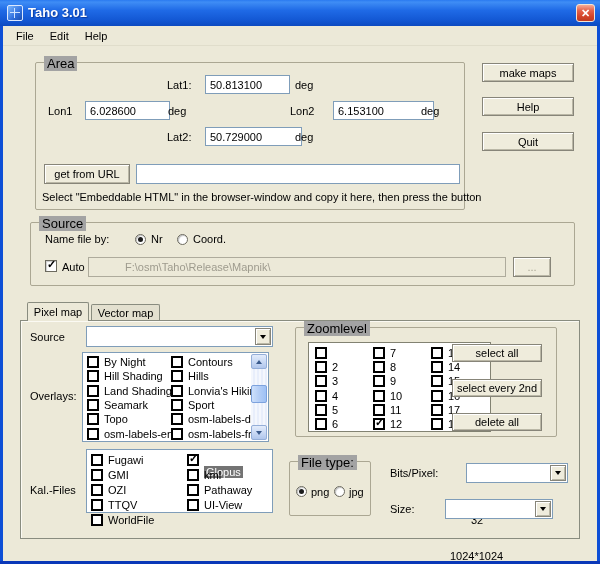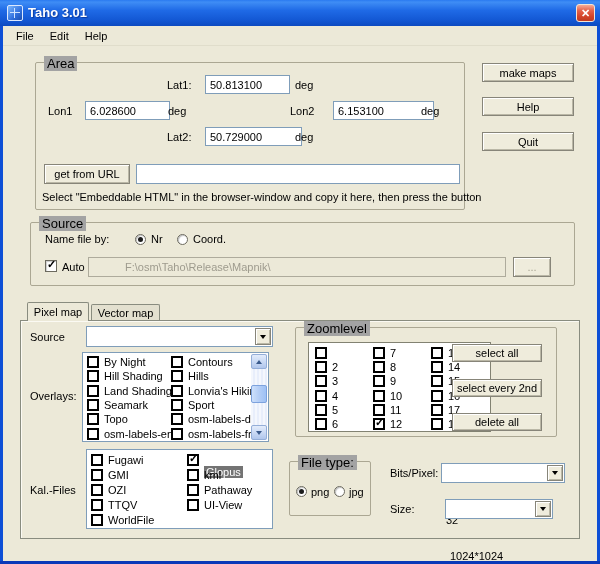--- a/index.html
+++ b/index.html
@@ -223,21 +223,21 @@
           <span class="tri-up-b"></span>
         </div>
       <div class="sc-thumb"></div>
       <div class="sc-btn sc-dn">
           <span class="tri-dn-b"></span>
         </div>
     </div>
   </div>
 
   <span class="lbl" style="left:30px; top:484px; z-index:2;">Kal.-Files</span>
-  <div class="listbox" style="left:86px; top:449px; width:187px; height:80px; z-index:2;">
+  <div class="listbox" style="left:86px; top:449px; width:187px; height:64px; z-index:2;">
     <div class="list-grid" id="kal-grid" style="grid-template-columns:96px 80px; grid-auto-rows:15px;">
         <div class="cbitem">
           <span class="cb"></span>
           <span class="cblabel">Fugawi</span>
         </div>
         <div class="cbitem">
           <span class="cb checked"></span>
           <span class="cblabel selected">Glopus</span>
         </div>
         <div class="cbitem">
@@ -358,21 +358,21 @@
 
   <div class="groupbox" style="left:289px; top:461px; width:82px; height:55px; z-index:2;">
     <span class="gb-label">File type:</span>
   </div>
   <span class="radio sel" style="left:296px; top:486px; z-index:2;"></span>
   <span class="lbl" style="left:311px; top:486px; z-index:2;">png</span>
   <span class="radio" style="left:334px; top:486px; z-index:2;"></span>
   <span class="lbl" style="left:349px; top:486px; z-index:2;">jpg</span>
 
   <span class="lbl" style="left:390px; top:467px; z-index:2;">Bits/Pixel:</span>
-  <div class="combo" style="left:441px; top:463px; width:124px; height:20px; z-index:2;">
+  <div class="combo" style="left:466px; top:463px; width:102px; height:20px; z-index:2;">
     <span class="combo-text">32</span>
     <span class="combo-btn">
         <span class="tri-down"></span>
       </span>
   </div>
 
   <span class="lbl" style="left:390px; top:503px; z-index:2;">Size:</span>
   <div class="combo" style="left:445px; top:499px; width:108px; height:20px; z-index:2;">
     <span class="combo-text">1024*1024</span>
     <span class="combo-btn">

